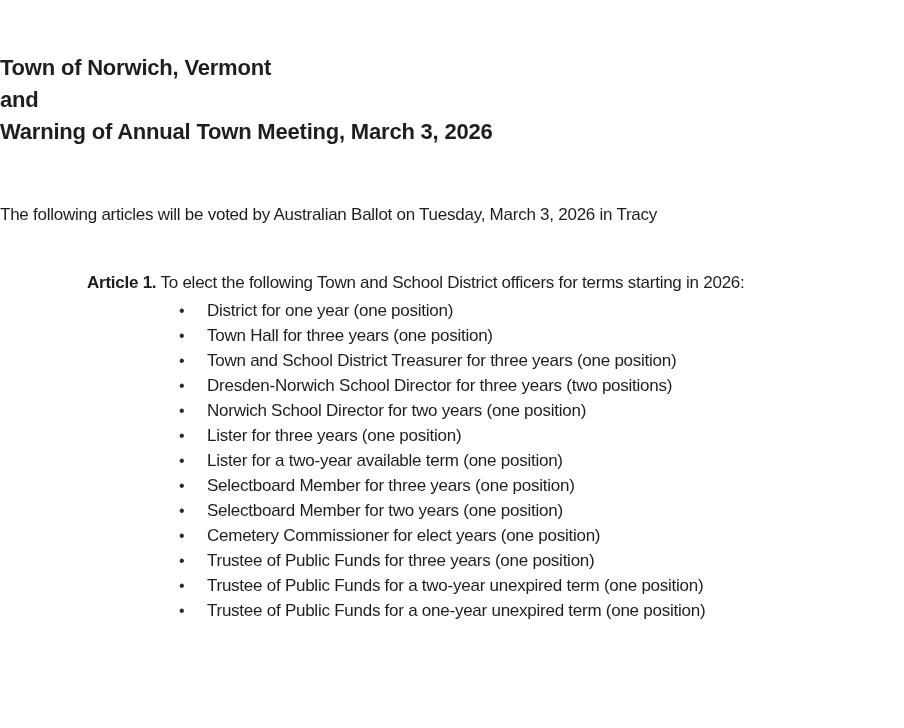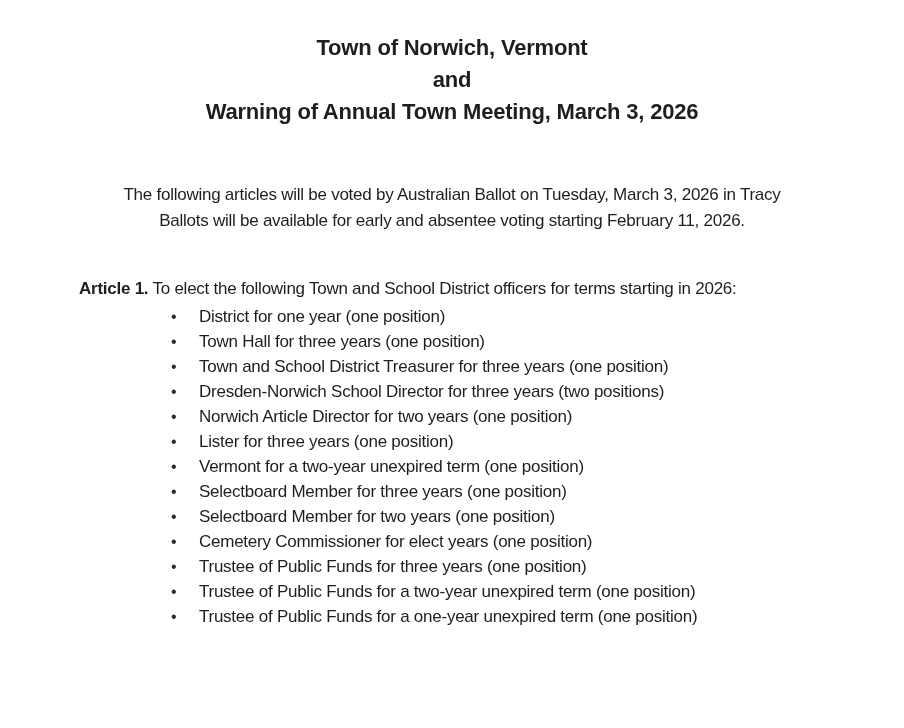--- a/index.html
+++ b/index.html
@@ -11,37 +11,37 @@
     color: #1e1e21;
     overflow: hidden;
     position: relative;
   }
   .page {
     width: 904px;
     height: 728px;
     background: #ffffff;
   }
   .title-block {
-    padding-top: 32px;
-    text-align: center;
+    padding-top: 52px;
+    text-align: left;
     font-weight: 700;
     font-size: 22px;
     line-height: 32px;
     letter-spacing: -0.2px;
   }
   .title-line { display: block; }
   .intro {
     margin: 54px 0 0 0;
-    text-align: center;
+    text-align: left;
     font-size: 17px;
     line-height: 26px;
     letter-spacing: -0.25px;
   }
   .intro-line { display: block; }
-  .article { margin: 0; padding-left: 16px; }
+  .article { margin: 8px; padding-left: 16px; }
   .article-head {
     margin: 42px 0 0 0;
     padding-left: 63px;
     padding-right: 40px;
     font-size: 17px;
     line-height: 25px;
     letter-spacing: -0.25px;
   }
   .article-head strong { font-weight: 700; }
   .office-list {
@@ -67,21 +67,20 @@
 <div class="page">
 
   <header class="title-block">
       <span class="title-line">Town of Norwich, Vermont</span>
       <span class="title-line">and</span>
       <span class="title-line">Warning of Annual Town Meeting, March 3, 2026</span>
     </header>
 
   <p class="intro">
       <span class="intro-line">The following articles will be voted by Australian Ballot on Tuesday, March 3, 2026 in Tracy</span>
-      <span class="intro-line">Ballots will be available for early and absentee voting starting February 11, 2026.</span>
     </p>
 
   <section class="article">
     <p class="article-head">
       <strong>Article 1.</strong>
       <span>To elect the following Town and School District officers for terms starting in 2026:</span>
     </p>
 
     <ul class="office-list">
         <li class="office-item">
@@ -95,29 +94,29 @@
         <li class="office-item">
         <span class="bullet">•</span>
         <span class="office-text">Town and School District Treasurer for three years (one position)</span>
       </li>
         <li class="office-item">
         <span class="bullet">•</span>
         <span class="office-text">Dresden-Norwich School Director for three years (two positions)</span>
       </li>
         <li class="office-item">
         <span class="bullet">•</span>
-        <span class="office-text">Norwich Article Director for two years (one position)</span>
+        <span class="office-text">Norwich School Director for two years (one position)</span>
       </li>
         <li class="office-item">
         <span class="bullet">•</span>
         <span class="office-text">Lister for three years (one position)</span>
       </li>
         <li class="office-item">
         <span class="bullet">•</span>
-        <span class="office-text">Vermont for a two-year unexpired term (one position)</span>
+        <span class="office-text">Lister for a two-year available term (one position)</span>
       </li>
         <li class="office-item">
         <span class="bullet">•</span>
         <span class="office-text">Selectboard Member for three years (one position)</span>
       </li>
         <li class="office-item">
         <span class="bullet">•</span>
         <span class="office-text">Selectboard Member for two years (one position)</span>
       </li>
         <li class="office-item">

